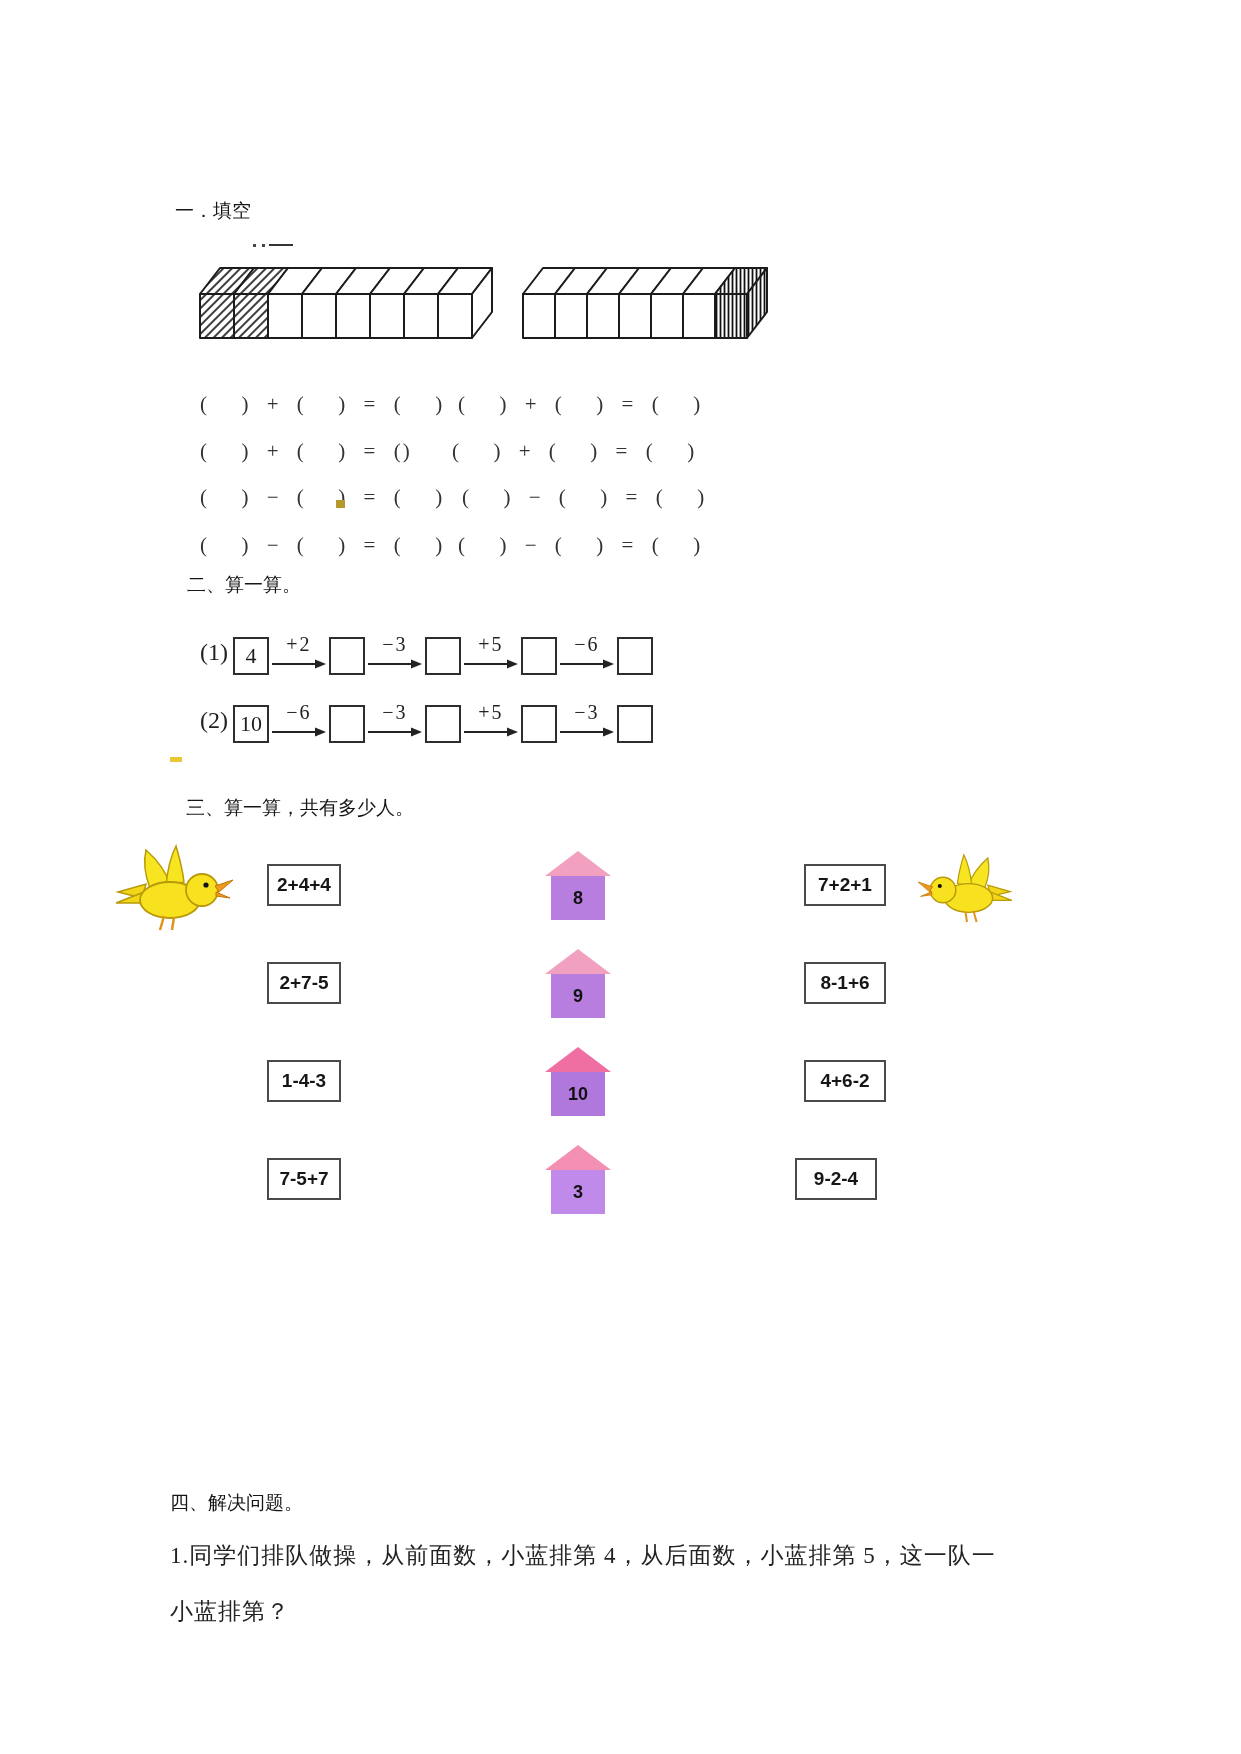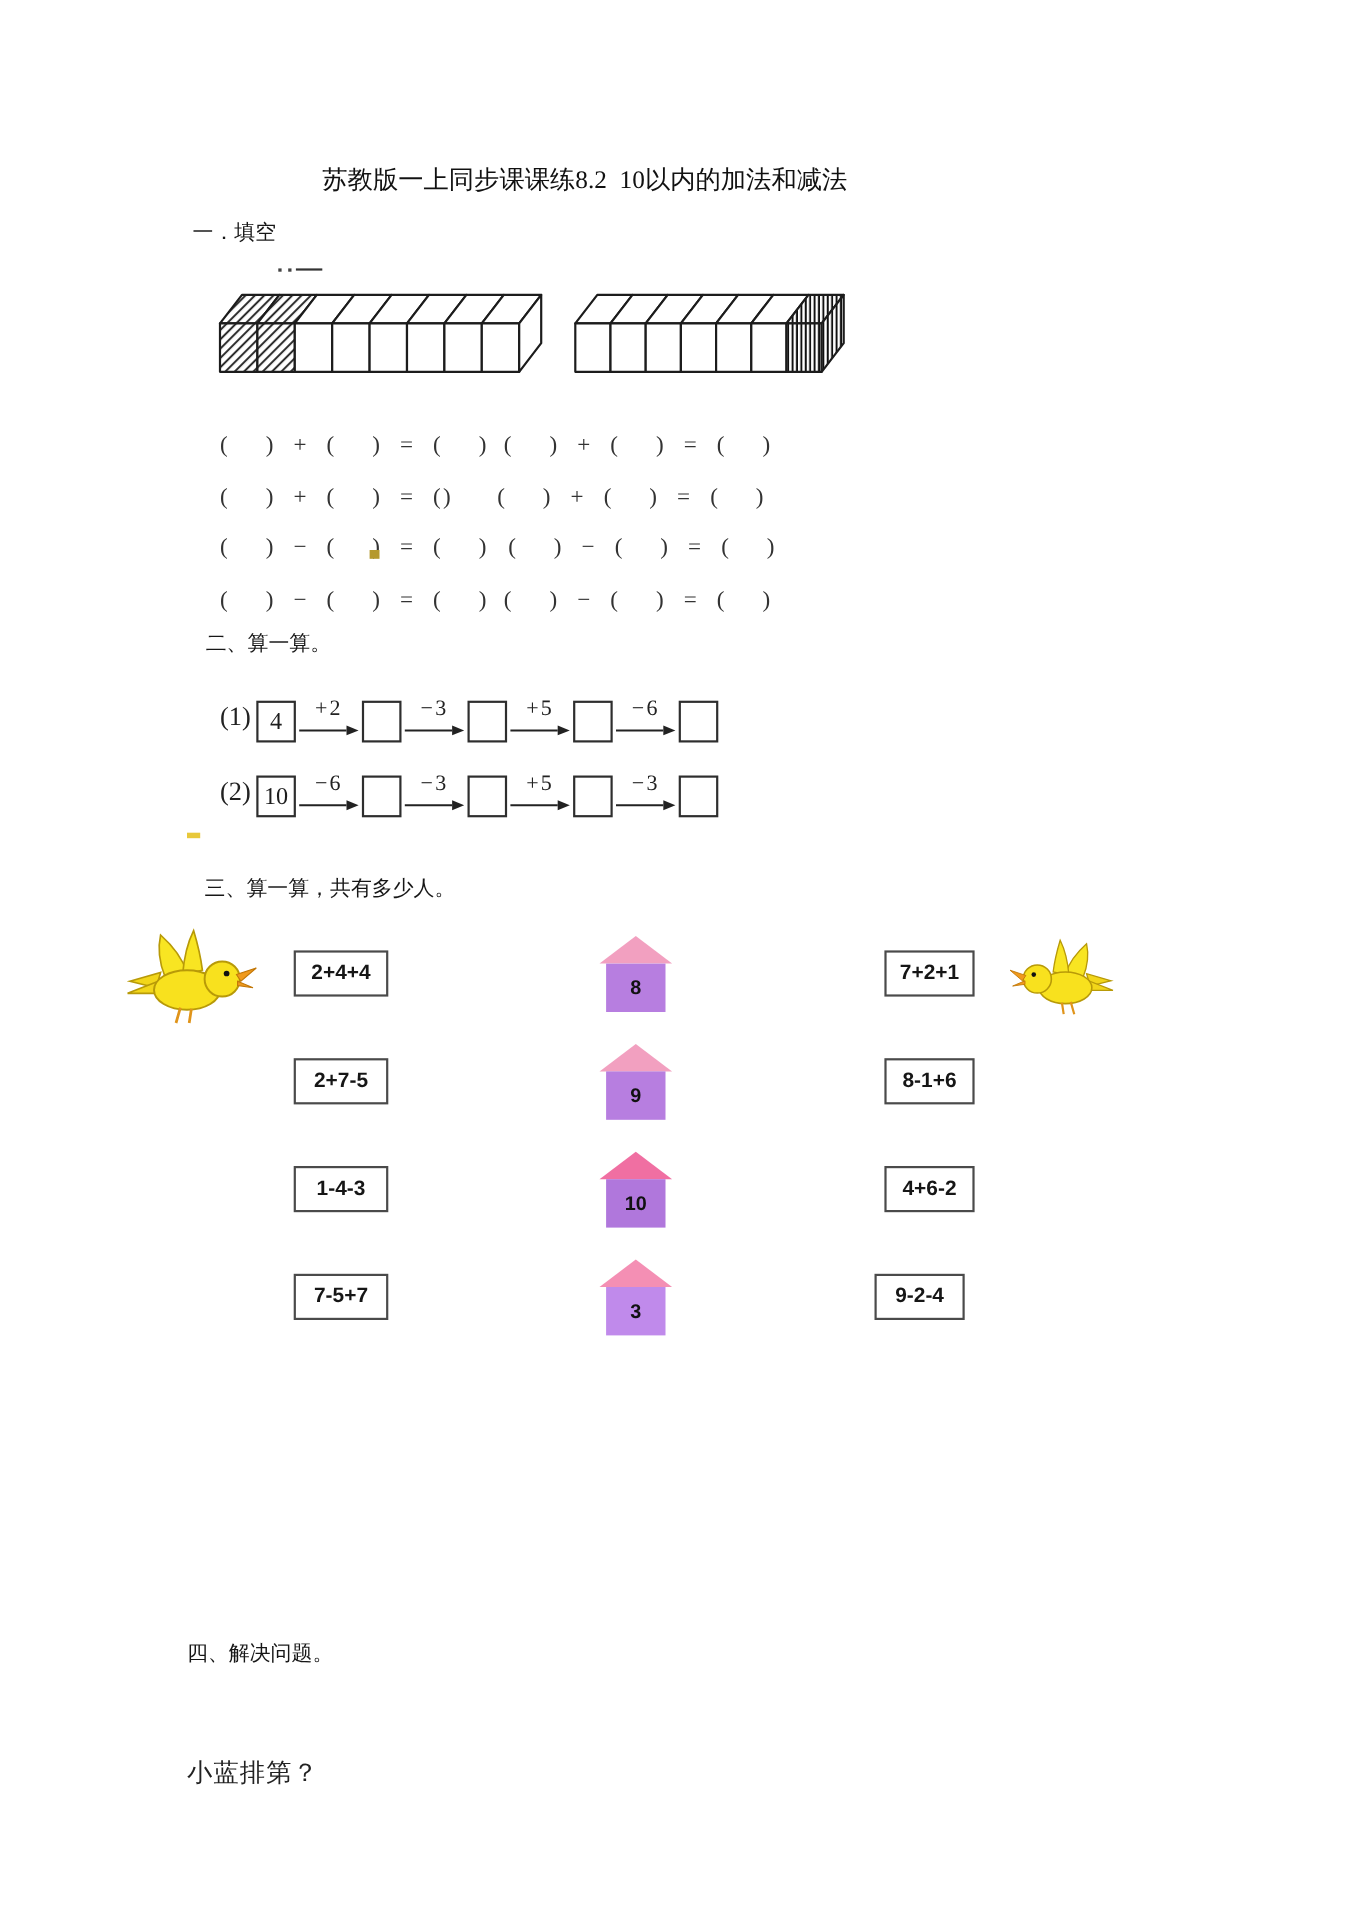--- a/index.html
+++ b/index.html
@@ -9,42 +9,41 @@
   .title{font-size:23px;white-space:pre;color:#111}
   .h{font-size:19px;white-space:pre;color:#161616}
   .eq{position:absolute;font-size:21px;letter-spacing:2px;word-spacing:9px;color:#333;white-space:pre}
   .chain{position:absolute;display:flex;align-items:center;height:48px}
   .chain-label{font-size:24px;margin-right:5px;color:#222}
   .cbox{width:36px;height:38px;border:2px solid #2e2e2e;display:inline-flex;align-items:center;
         justify-content:center;font-size:22px;background:#fff;margin-top:8px;box-sizing:border-box}
   .arrowu{display:flex;flex-direction:column;align-items:center;width:58px;margin:0 1px}
   .op{font-size:20px;letter-spacing:2px;line-height:20px;height:20px;color:#222;white-space:pre}
   .arrowu svg{margin-top:4px}
-  .xbox{position:absolute;width:86px;height:42px;border:2px solid #4a4a4a;background:#fff;
+  .xbox{position:absolute;width:74px;height:42px;border:2px solid #4a4a4a;background:#fff;
         display:flex;align-items:center;justify-content:center;box-sizing:border-box;
         font-family:"Liberation Sans","DejaVu Sans",sans-serif;font-weight:bold;font-size:19px;color:#161616}
   .xbox.r{width:82px}
   .house{position:absolute;width:66px}
   .roof{width:0;height:0;border-left:33px solid transparent;border-right:33px solid transparent;
         border-bottom:25px solid #f2a0c0;margin:0 auto}
   .hbody{width:54px;height:44px;margin:0 auto;display:flex;align-items:center;justify-content:center;
         font-family:"Liberation Sans","DejaVu Sans",sans-serif;font-weight:bold;font-size:18px;color:#111}
   .ptext{font-size:23px;white-space:pre;letter-spacing:1px;color:#222}
   .dot{position:absolute;background:#444}
   .mark-line{position:absolute;background:#333}
   .y-artifact{position:absolute;background:#b5992e}
   .y-dash{position:absolute;background:#e8c83a}
   .mirror{transform:scaleX(-1)}
 </style>
 </head>
 <body>
 
 <div class="page">
 
-  <div class="abs title" style="left:293px;top:148px">苏教版一上同步课课练8.2  10以内的加法和减法</div>
 
   <div class="abs h" style="left:175px;top:198px">一．填空</div>
 
   <div class="dot" style="left:253px;top:244px;width:3px;height:3px"></div>
   <div class="dot" style="left:262px;top:244px;width:3px;height:3px"></div>
   <div class="mark-line" style="left:269px;top:244px;width:24px;height:2px"></div>
 
   <svg class="abs" style="left:188px;top:260px" width="330" height="88" viewBox="0 0 330 88">
     <defs>
       <pattern id="hA" width="6" height="6" patternUnits="userSpaceOnUse" patternTransform="rotate(45)">
@@ -241,15 +240,16 @@
       <ellipse cx="58" cy="60" rx="30" ry="18" fill="#f8e11e" stroke="#b89a08" stroke-width="1.8"></ellipse>
       <circle cx="90" cy="50" r="16" fill="#f8e11e" stroke="#b89a08" stroke-width="1.8"></circle>
       <circle cx="94" cy="45" r="2.6" fill="#111"></circle>
       <path d="M103 46 L121 40 L107 52 Z" fill="#f09a1d" stroke="#c27708" stroke-width="1"></path>
       <path d="M104 52 L118 58 L104 56 Z" fill="#f09a1d" stroke="#c27708" stroke-width="1"></path>
       <path d="M52 76 L48 90 M62 77 L60 90" stroke="#e0941a" stroke-width="2.5" fill="none"></path>
     </svg>
   </div>
 
   <div class="abs h" style="left:170px;top:1490px">四、解决问题。</div>
+  <div class="abs ptext" style="left:170px;top:1540px">1.同学们排队做操，从前面数，小蓝排第 4，从后面数，小蓝排第 5，这一队一</div>
   <div class="abs ptext" style="left:170px;top:1596px">小蓝排第？</div>
 
 </div>
 
 </body></html>

